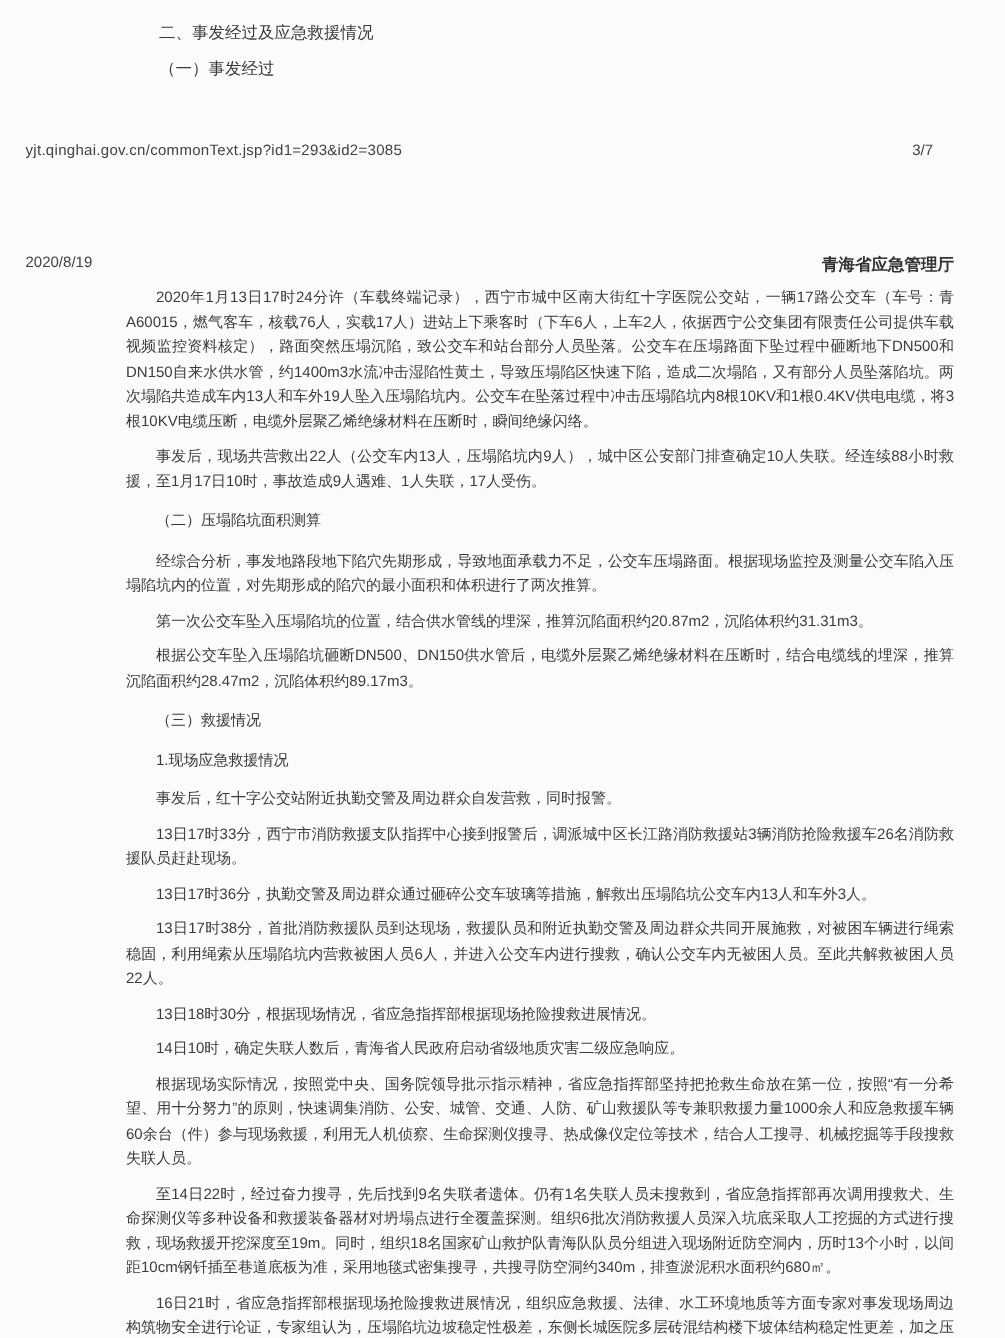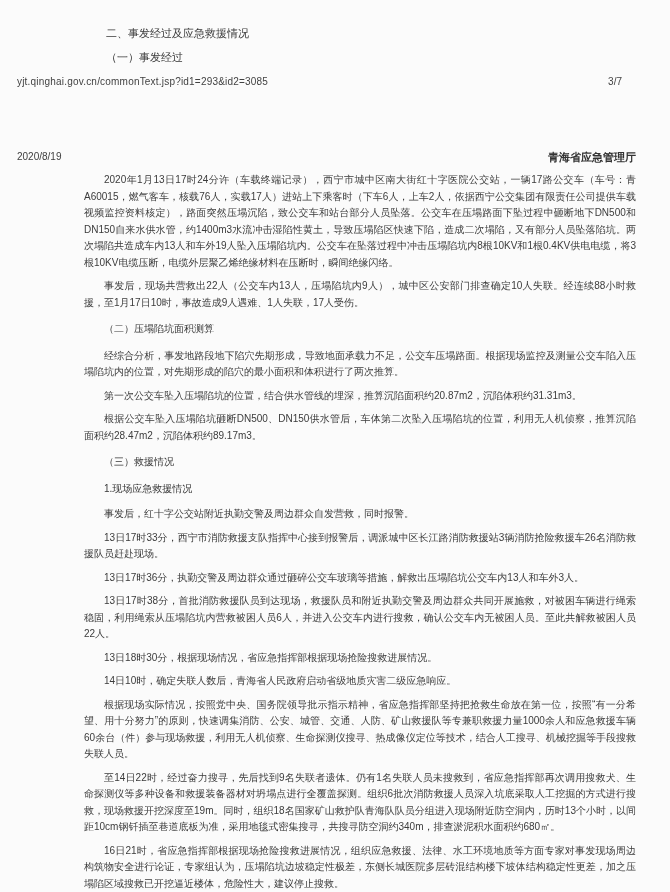--- a/index.html
+++ b/index.html
@@ -12,41 +12,41 @@
     position: relative;
     width: 670px;
     height: 892px;
     margin: 0 auto;
     background: #fbfbfb;
     color: #3b3b3b;
     overflow: hidden;
   }
   
   .page3-tail {
-    padding-top: 25px;
+    padding-top: 14px;
   }
   .tail-heading {
     margin: 0 42px 0 84px;
     text-indent: 2em;
     font-size: 11px;
     line-height: 16px;
     color: #383838;
   }
   .tail-subheading {
     margin: 8px 42px 0 84px;
     text-indent: 2em;
     font-size: 11px;
     line-height: 16px;
     color: #383838;
   }
   
   .print-footer {
     position: relative;
     height: 14px;
-    margin-top: 11px;
+    margin-top: 41px;
     font-size: 10px;
     color: #424242;
   }
   .footer-url {
     position: absolute;
     left: 17px;
     top: 0;
     letter-spacing: 0.2px;
   }
   .footer-page-indicator {
@@ -118,21 +118,21 @@
       <span>青海省应急管理厅</span>
     </div>
   </div>
 
   <div class="doc-body">
     <p>2020年1月13日17时24分许（车载终端记录），西宁市城中区南大街红十字医院公交站，一辆17路公交车（车号：青A60015，燃气客车，核载76人，实载17人）进站上下乘客时（下车6人，上车2人，依据西宁公交集团有限责任公司提供车载视频监控资料核定），路面突然压塌沉陷，致公交车和站台部分人员坠落。公交车在压塌路面下坠过程中砸断地下DN500和DN150自来水供水管，约1400m3水流冲击湿陷性黄土，导致压塌陷区快速下陷，造成二次塌陷，又有部分人员坠落陷坑。两次塌陷共造成车内13人和车外19人坠入压塌陷坑内。公交车在坠落过程中冲击压塌陷坑内8根10KV和1根0.4KV供电电缆，将3根10KV电缆压断，电缆外层聚乙烯绝缘材料在压断时，瞬间绝缘闪络。</p>
     <p>事发后，现场共营救出22人（公交车内13人，压塌陷坑内9人），城中区公安部门排查确定10人失联。经连续88小时救援，至1月17日10时，事故造成9人遇难、1人失联，17人受伤。</p>
     <p class="h2">（二）压塌陷坑面积测算</p>
     <p>经综合分析，事发地路段地下陷穴先期形成，导致地面承载力不足，公交车压塌路面。根据现场监控及测量公交车陷入压塌陷坑内的位置，对先期形成的陷穴的最小面积和体积进行了两次推算。</p>
     <p>第一次公交车坠入压塌陷坑的位置，结合供水管线的埋深，推算沉陷面积约20.87m2，沉陷体积约31.31m3。</p>
-    <p>根据公交车坠入压塌陷坑砸断DN500、DN150供水管后，车体第二次坠入压塌陷坑的位置，利用无人机侦察，推算沉陷面积约28.47m2，沉陷体积约89.17m3。</p>
+    <p>根据公交车坠入压塌陷坑砸断DN500、DN150供水管后，电缆外层聚乙烯绝缘材料在压断时，结合电缆线的埋深，推算沉陷面积约28.47m2，沉陷体积约89.17m3。</p>
     <p class="h2">（三）救援情况</p>
     <p class="subnum">1.现场应急救援情况</p>
     <p>事发后，红十字公交站附近执勤交警及周边群众自发营救，同时报警。</p>
     <p>13日17时33分，西宁市消防救援支队指挥中心接到报警后，调派城中区长江路消防救援站3辆消防抢险救援车26名消防救援队员赶赴现场。</p>
     <p>13日17时36分，执勤交警及周边群众通过砸碎公交车玻璃等措施，解救出压塌陷坑公交车内13人和车外3人。</p>
     <p>13日17时38分，首批消防救援队员到达现场，救援队员和附近执勤交警及周边群众共同开展施救，对被困车辆进行绳索稳固，利用绳索从压塌陷坑内营救被困人员6人，并进入公交车内进行搜救，确认公交车内无被困人员。至此共解救被困人员22人。</p>
     <p>13日18时30分，根据现场情况，省应急指挥部根据现场抢险搜救进展情况。</p>
     <p>14日10时，确定失联人数后，青海省人民政府启动省级地质灾害二级应急响应。</p>
     <p>根据现场实际情况，按照党中央、国务院领导批示指示精神，省应急指挥部坚持把抢救生命放在第一位，按照“有一分希望、用十分努力”的原则，快速调集消防、公安、城管、交通、人防、矿山救援队等专兼职救援力量1000余人和应急救援车辆60余台（件）参与现场救援，利用无人机侦察、生命探测仪搜寻、热成像仪定位等技术，结合人工搜寻、机械挖掘等手段搜救失联人员。</p>
     <p>至14日22时，经过奋力搜寻，先后找到9名失联者遗体。仍有1名失联人员未搜救到，省应急指挥部再次调用搜救犬、生命探测仪等多种设备和救援装备器材对坍塌点进行全覆盖探测。组织6批次消防救援人员深入坑底采取人工挖掘的方式进行搜救，现场救援开挖深度至19m。同时，组织18名国家矿山救护队青海队队员分组进入现场附近防空洞内，历时13个小时，以间距10cm钢钎插至巷道底板为准，采用地毯式密集搜寻，共搜寻防空洞约340m，排查淤泥积水面积约680㎡。</p>

